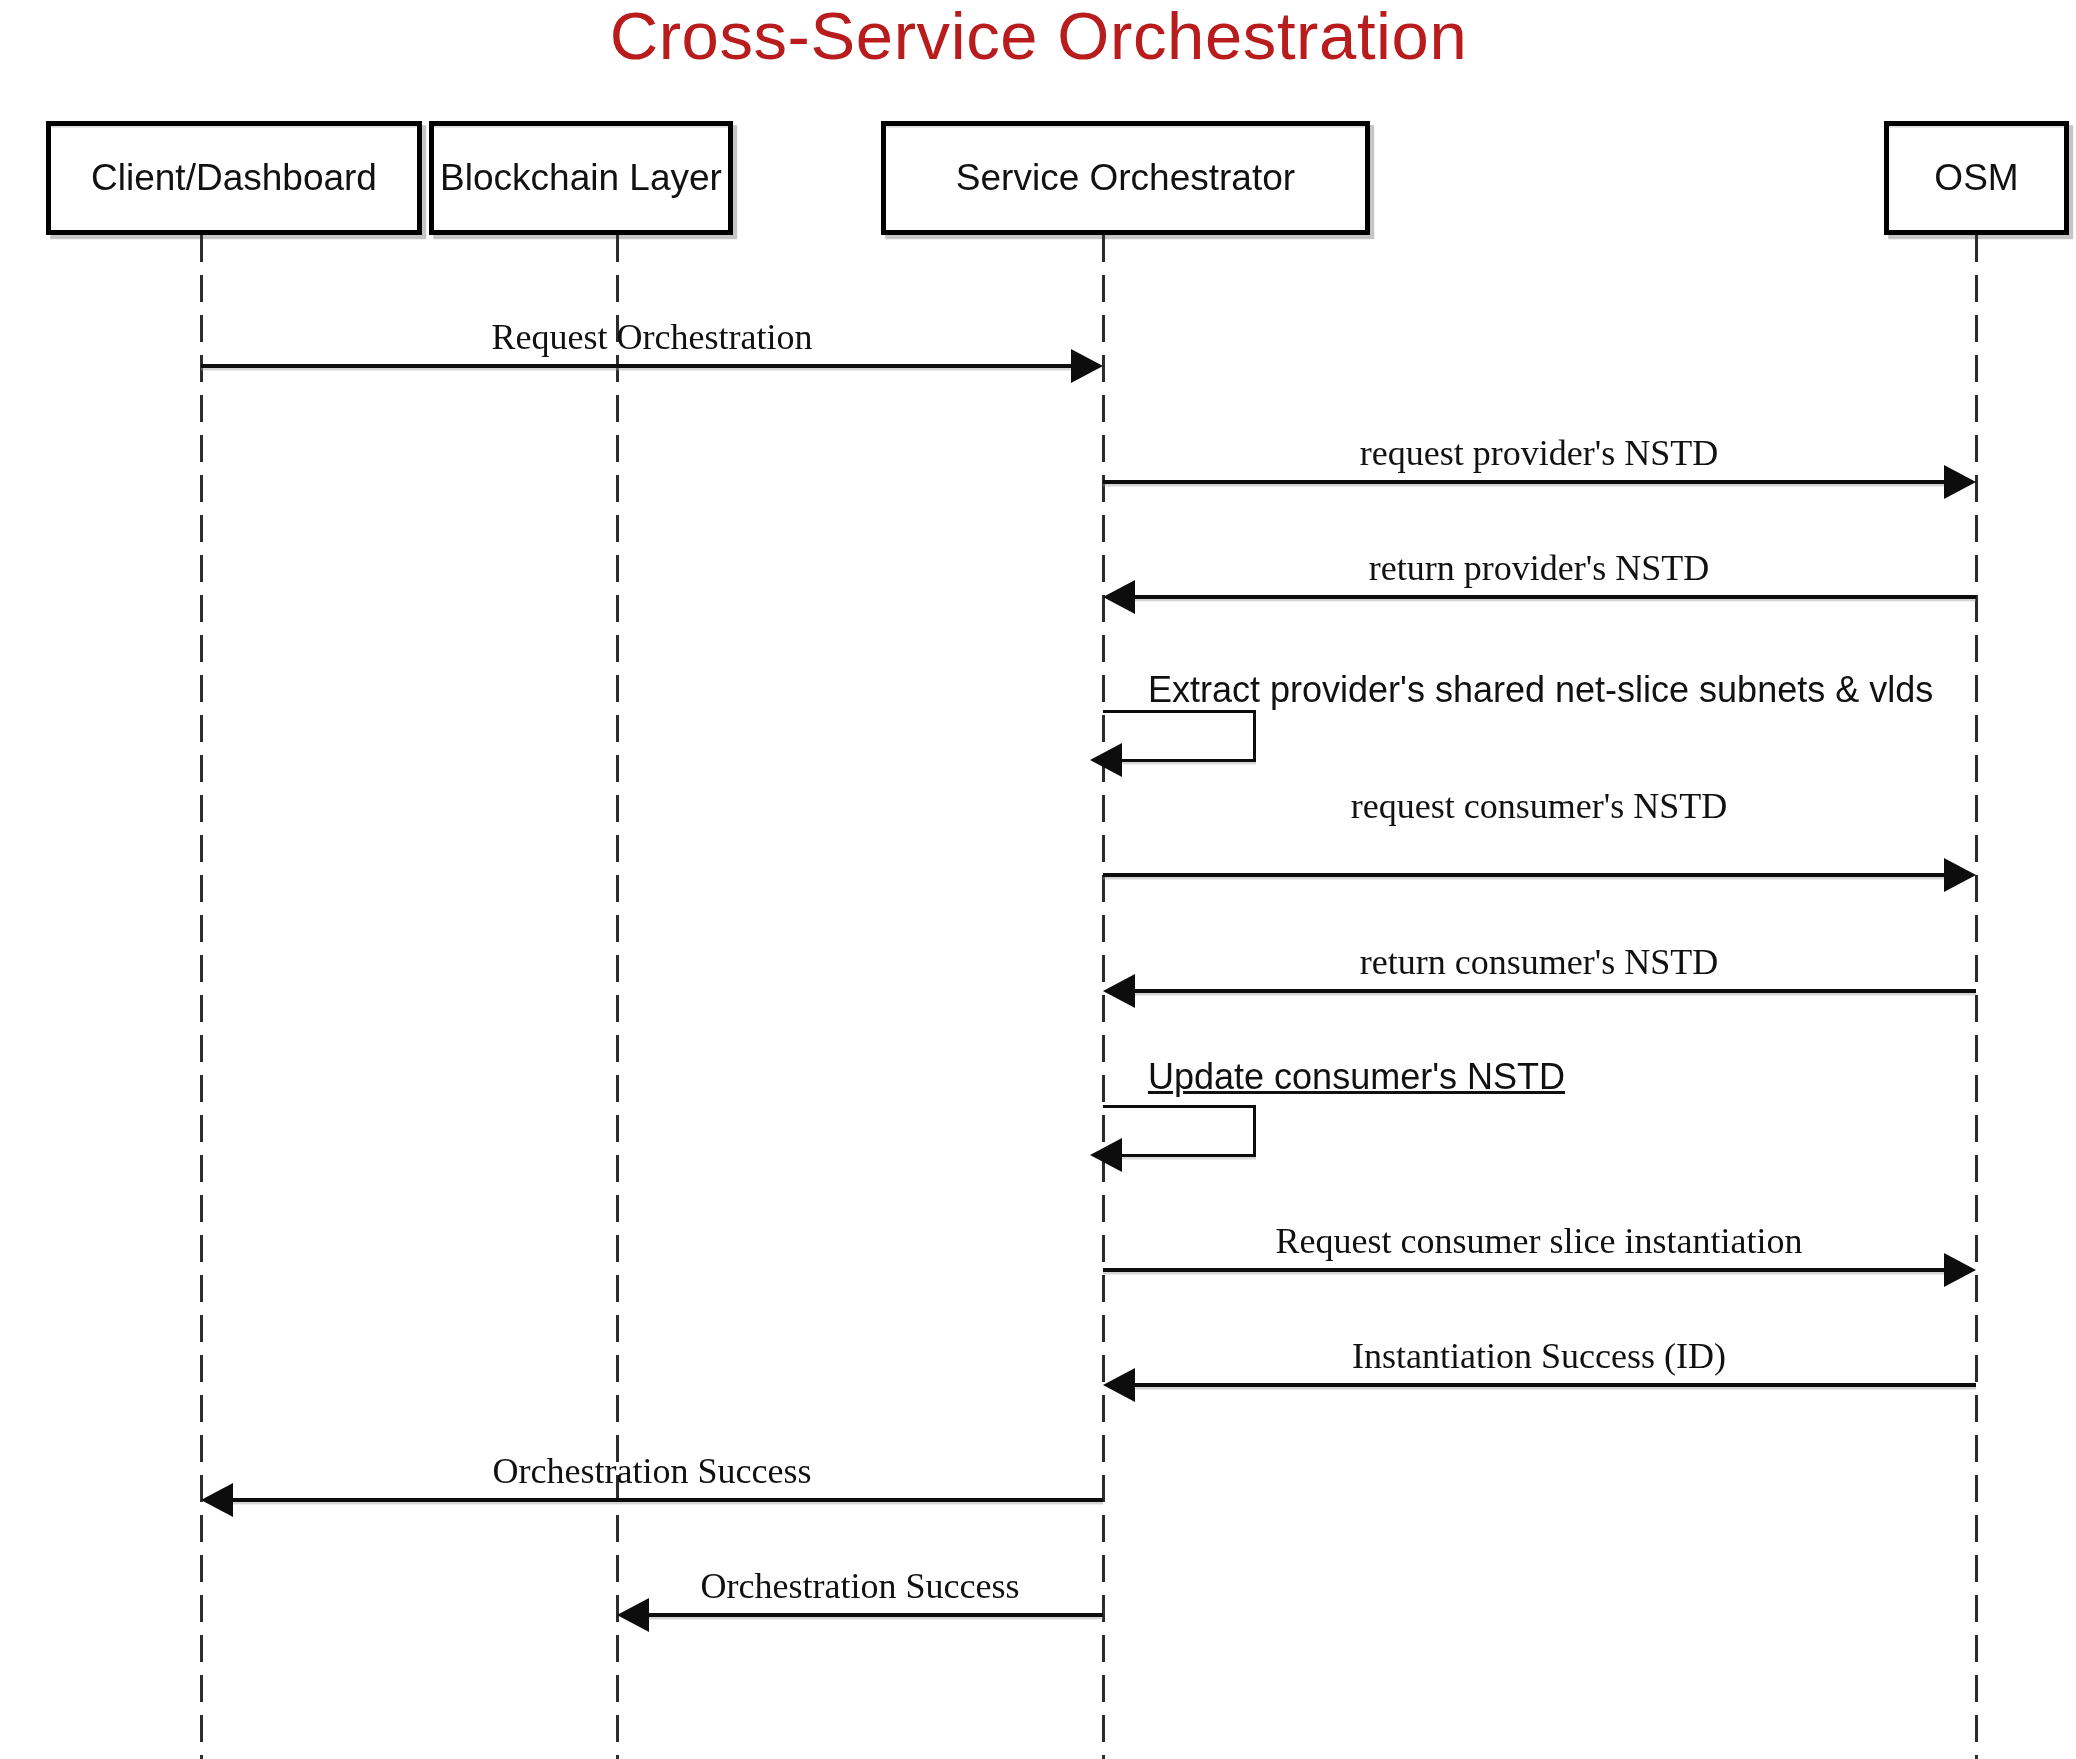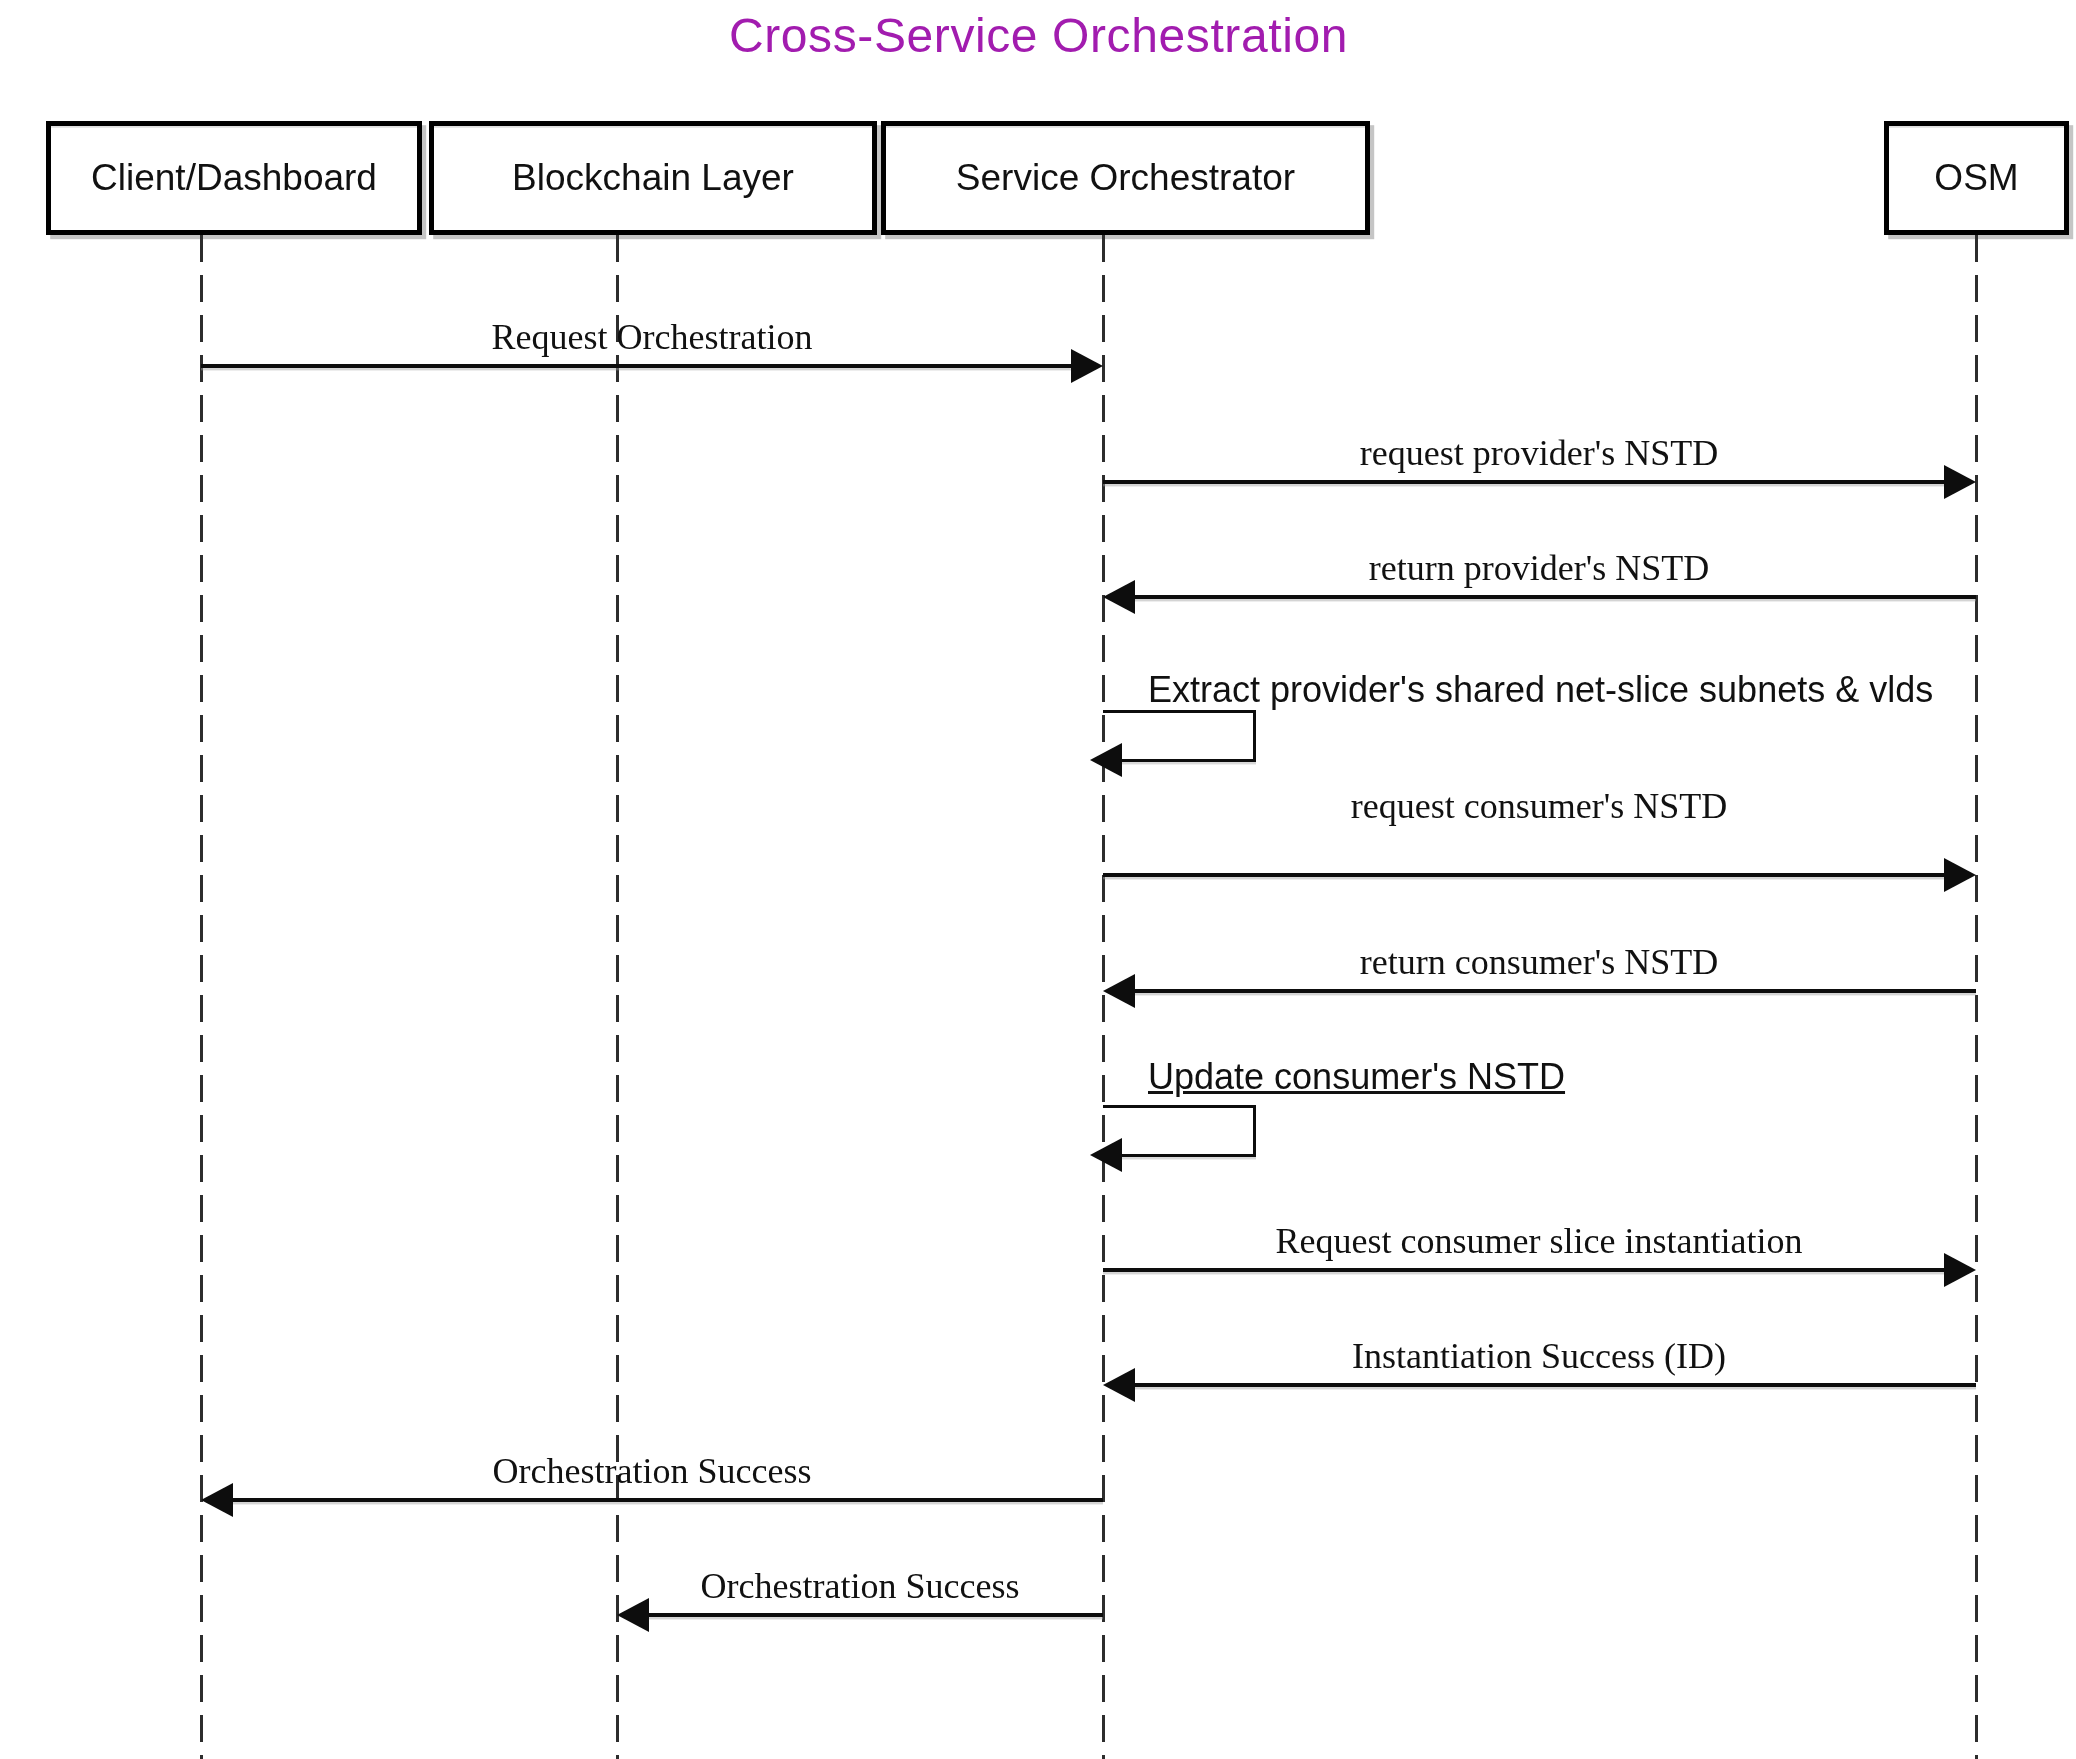--- a/index.html
+++ b/index.html
@@ -2,21 +2,21 @@
 <html style="font-size:9.6px"><head>
 <meta charset="utf-8">
 <style>
   html,body{margin:0;padding:0;background:#ffffff;}
   .diagram{
     position:relative;width:2077px;height:1759px;background:#ffffff;
     font-family:"Liberation Sans", sans-serif;color:#111;overflow:hidden;
   }
   .title{
     position:absolute;left:0;right:0;top:4.8px;text-align:center;
-    font-size:48px;line-height:62px;color:#a21caf;letter-spacing:0.6px;
+    font-size:67px;line-height:62px;color:#b91c1c;letter-spacing:0.6px;
   }
   .pbox{
     position:absolute;top:121px;height:114px;box-sizing:border-box;
     border:5.4px solid #000;background:#ffffff;
     box-shadow:4.2px 4.2px 0 rgba(140,140,140,0.5), inset 0 1.8px 0 rgba(200,200,200,0.6);
     display:flex;align-items:center;justify-content:center;
   }
   .pbox span{font-size:37px;color:#111;white-space:nowrap;}
   .lifeline{
     position:absolute;top:235px;height:1524px;width:3px;
@@ -50,21 +50,21 @@
 </head>
 <body>
 
 <div class="diagram">
 
   <div class="title">Cross-Service Orchestration</div>
 
   <div class="pbox" style="left:13px;width:376px;margin-left:33px;">
     <span>Client/Dashboard</span>
   </div>
-  <div class="pbox" style="left:429px;width:448px;">
+  <div class="pbox" style="left:429px;width:304px;">
     <span>Blockchain Layer</span>
   </div>
   <div class="pbox" style="left:881px;width:489px;">
     <span>Service Orchestrator</span>
   </div>
   <div class="pbox" style="left:1884px;width:185px;">
     <span>OSM</span>
   </div>
 
   <div class="lifeline" style="left:200px;"></div>

